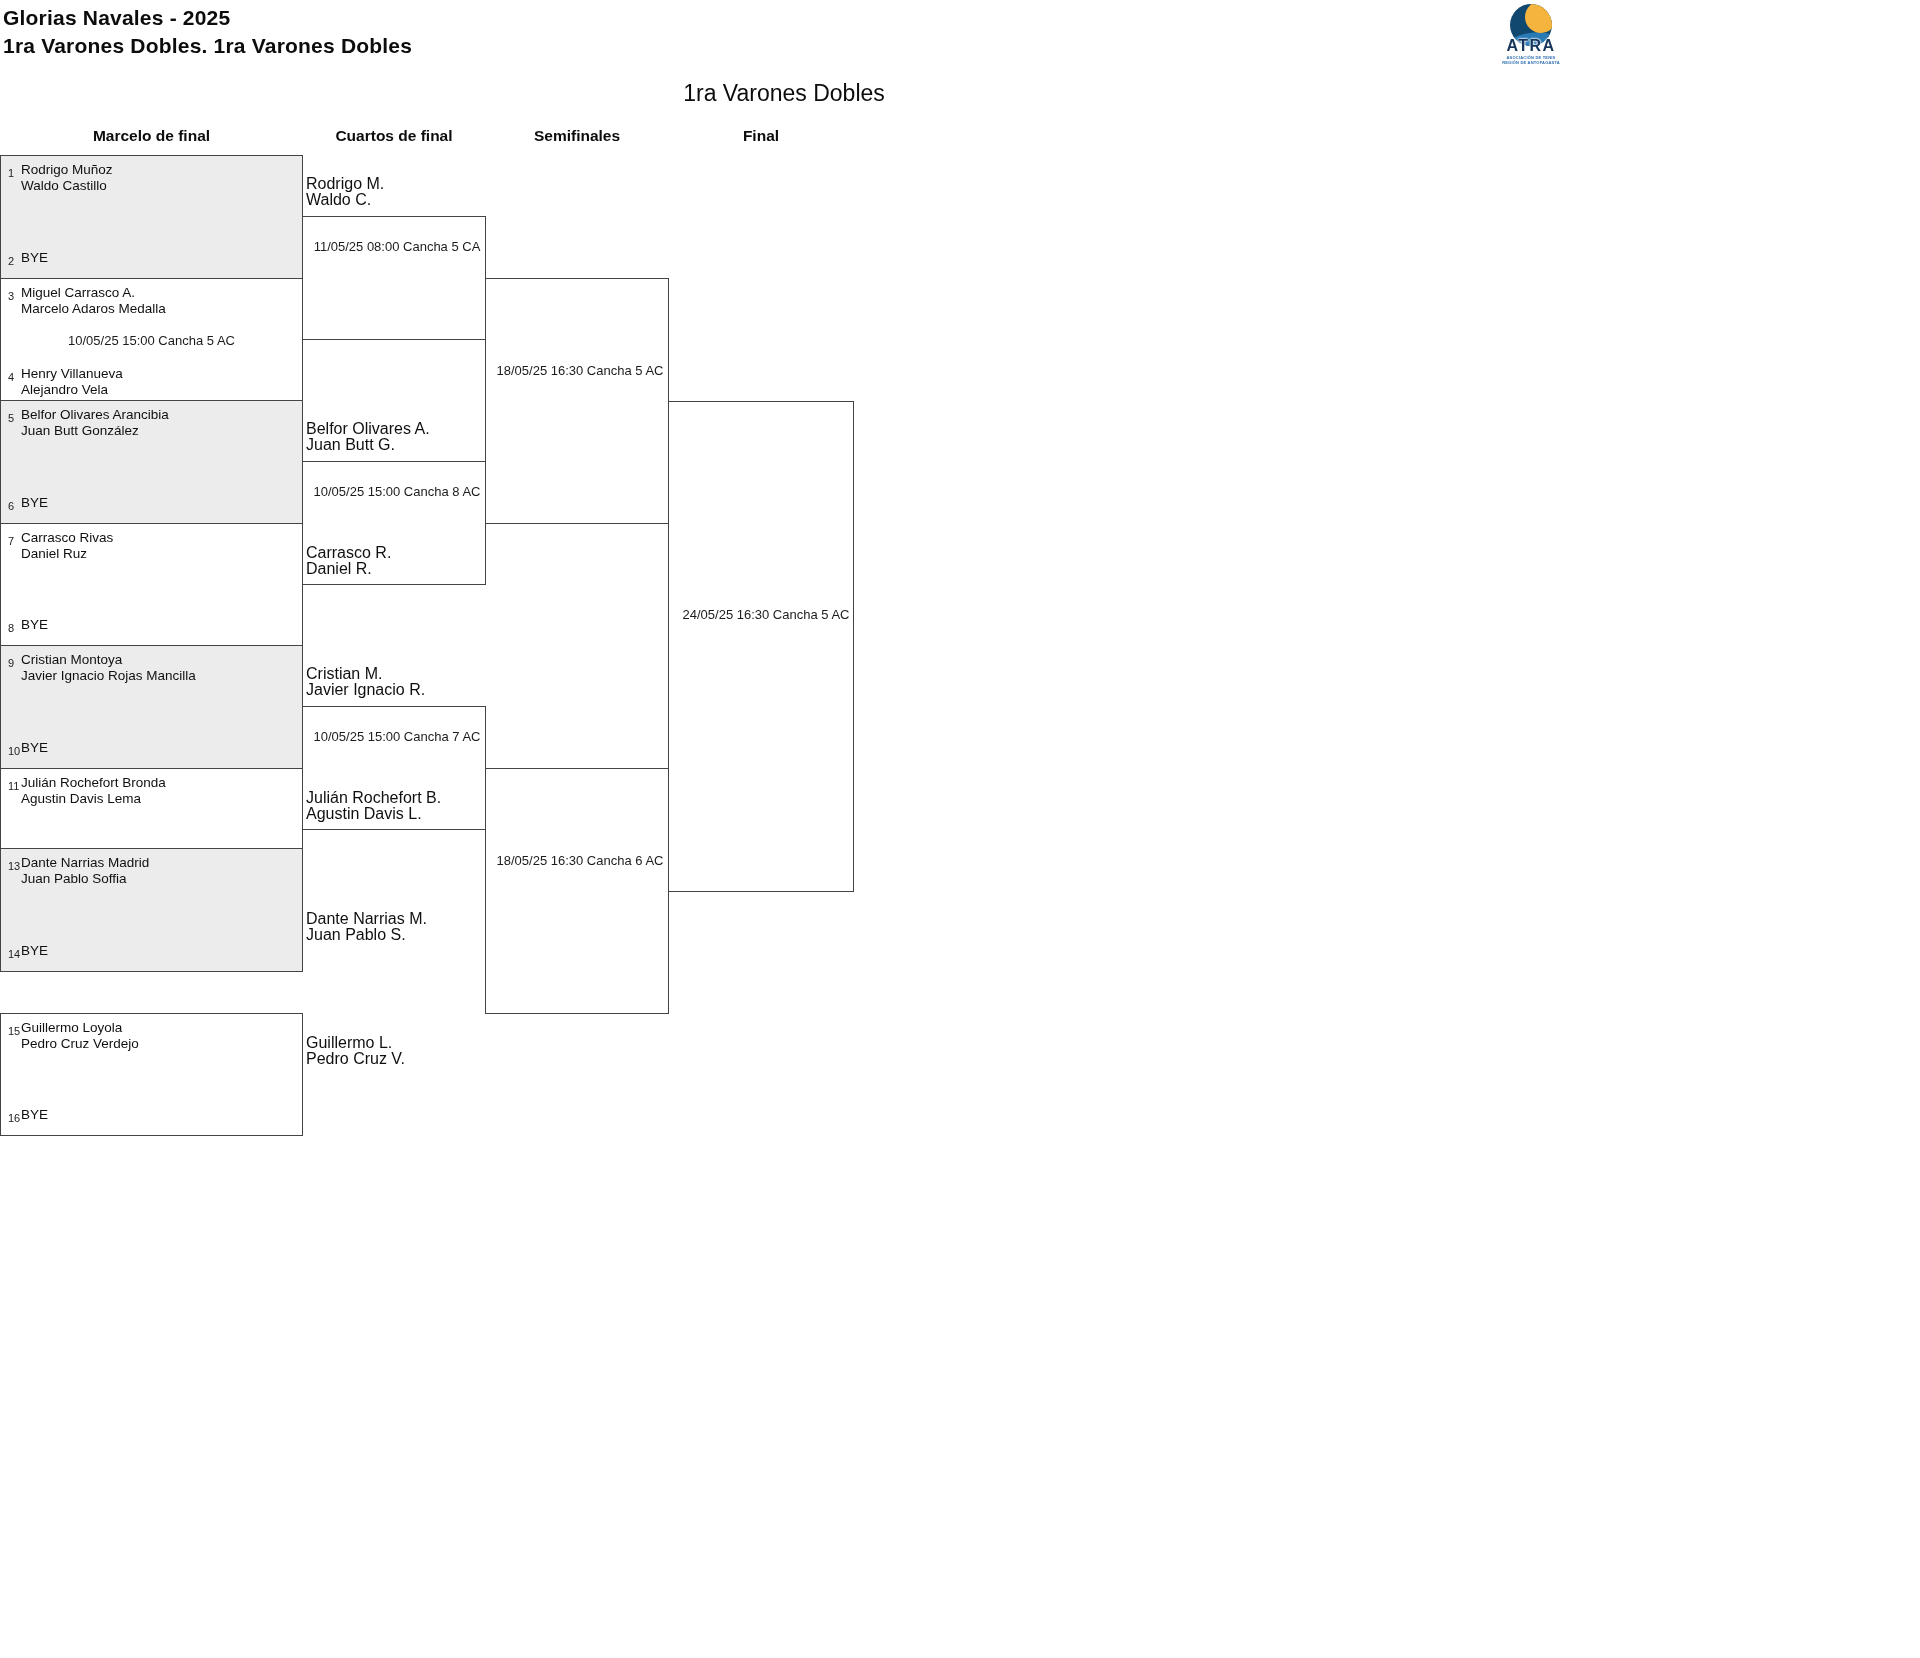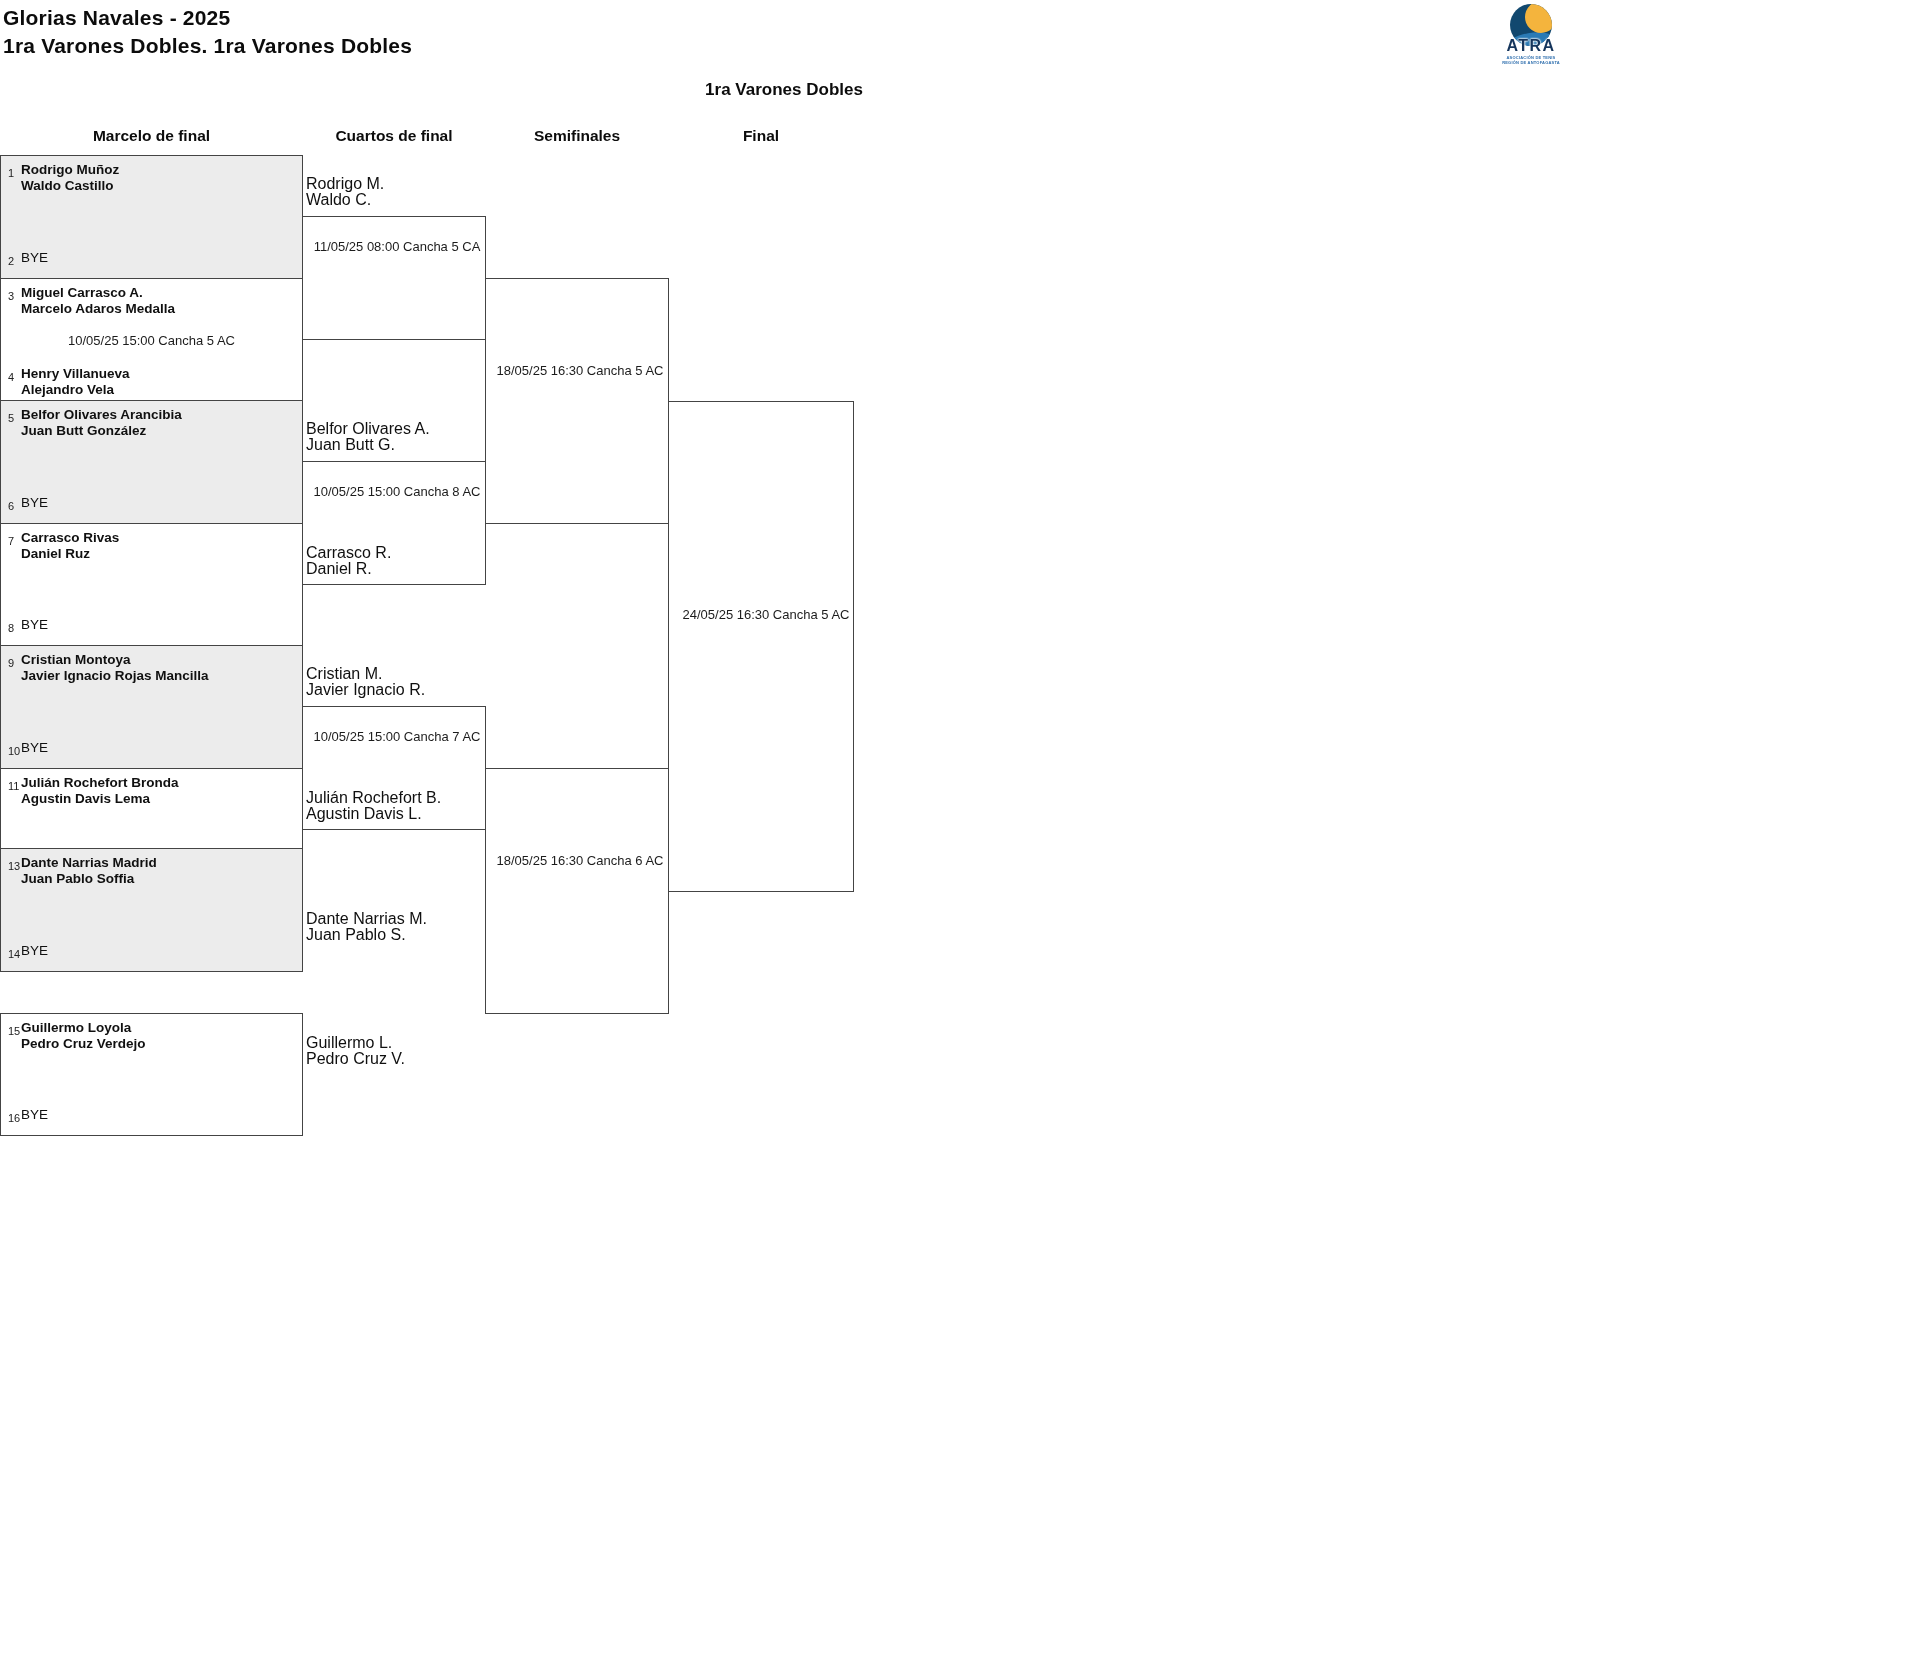--- a/index.html
+++ b/index.html
@@ -6,21 +6,21 @@
   html,body { background:#ffffff; }
   body {
     width:1920px; height:1658px; position:relative; overflow:hidden;
     font-family:"Liberation Sans","DejaVu Sans",sans-serif; color:#111;
   }
   .abs { position:absolute; }
 
   
   .title { position:absolute; left:3px; font-size:21px; font-weight:700; color:#0c0c0c; letter-spacing:.2px; }
   .btitle { position:absolute; top:80px; left:0; width:1568px; text-align:center;
-            font-size:17px; font-weight:700; color:#0c0c0c; }
+            font-size:23px; font-weight:400; color:#0c0c0c; }
   .rhead { position:absolute; top:127px; text-align:center; font-size:15.5px; font-weight:700; color:#0c0c0c; }
 
   
   .logo { position:absolute; left:1502px; top:4px; width:58px; text-align:center; }
   .ball { width:42px; height:42px; border-radius:50%; background:#11486f; margin:0 auto; position:relative; overflow:hidden; }
   .ball::before { content:""; position:absolute; width:52px; height:22px; border-radius:50%;
                   background:#2a7ab5; left:-6px; bottom:-9px; transform:rotate(-10deg); }
   .ball::after { content:""; position:absolute; width:32px; height:32px; border-radius:50%;
                  background:#f4b43d; right:-5px; top:-3px; }
   .acr { font-size:16px; font-weight:700; color:#15355c; letter-spacing:1.5px; margin-top:-9px;
@@ -30,21 +30,21 @@
 
   
   .match { position:absolute; left:0; width:303px; border:1px solid #444; background:#fff; }
   .match.shaded { background:#ececec; }
   .entry { position:absolute; left:0; right:0; }
   .entry.top { top:6px; }
   .entry.bottom { bottom:12px; }
   .entry.bottom.two { bottom:2px; }
   .seed { position:absolute; left:7px; top:5px; font-size:11px; font-weight:400; color:#222; }
   .nm { display:block; margin-left:20px; margin-right:6px; font-size:13.5px; line-height:16px;
-        font-weight:700; color:#101010; }
+        font-weight:400; color:#101010; }
   .entry.bye .nm { font-weight:400; }
   .sched { position:absolute; left:0; right:0; top:50%; transform:translateY(-50%);
            text-align:center; font-size:13px; font-weight:400; color:#1c1c1c; }
 
   
   .rect { position:absolute; border:1px solid #444; background:transparent; }
   .sched2 { position:absolute; left:8px; right:2px; font-size:13px; font-weight:400; color:#1c1c1c; white-space:nowrap;text-align:center; }
 
   
   .winner { position:absolute; left:306px; width:178px; }

